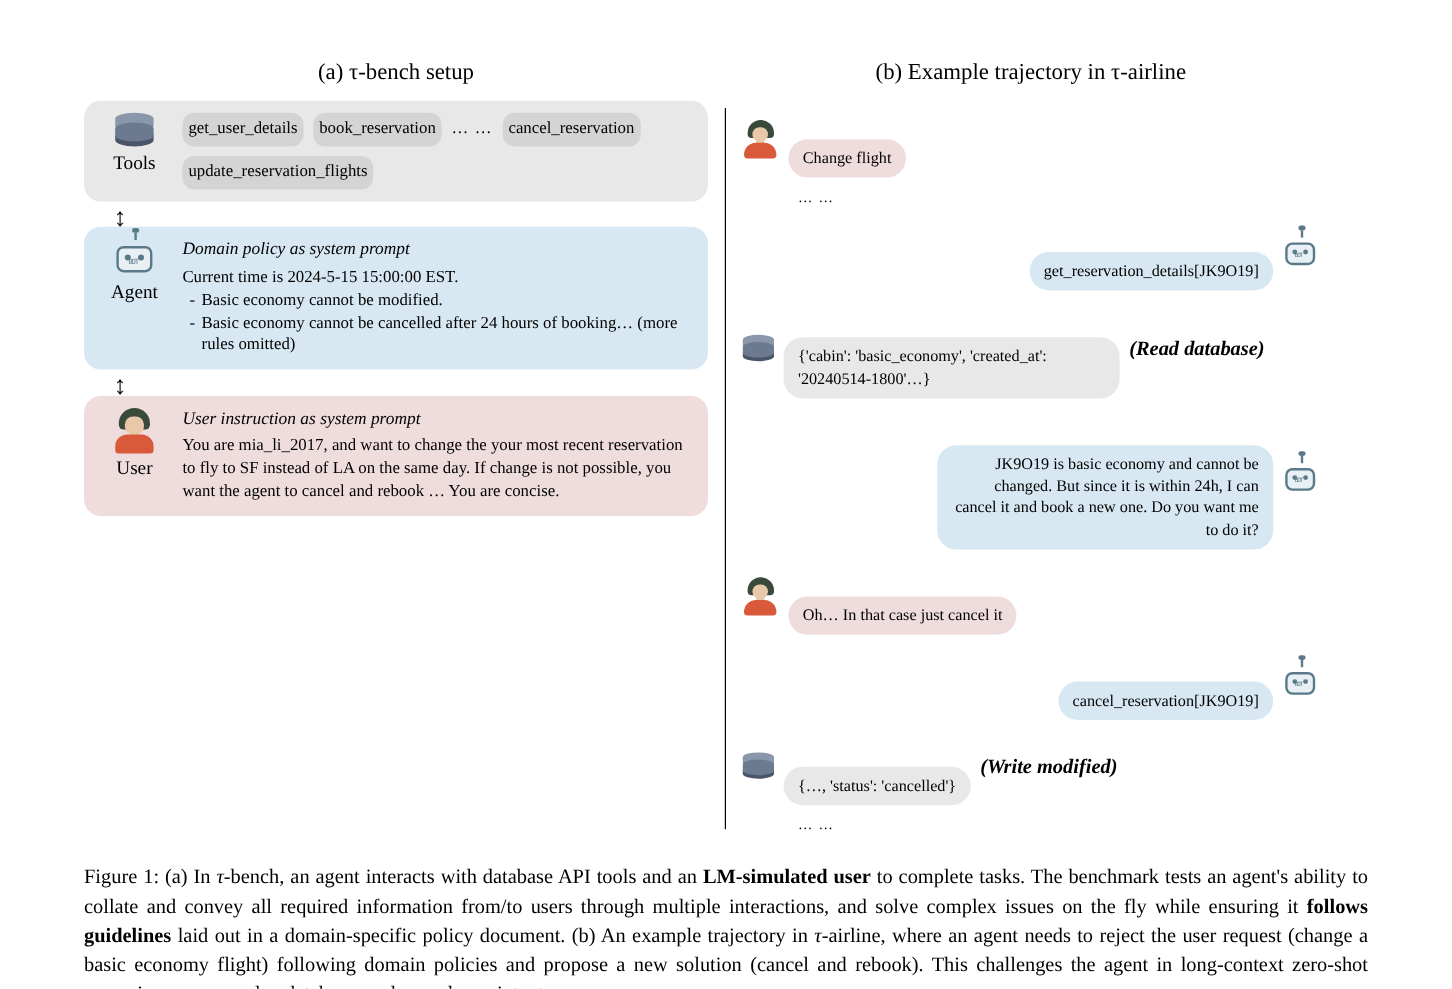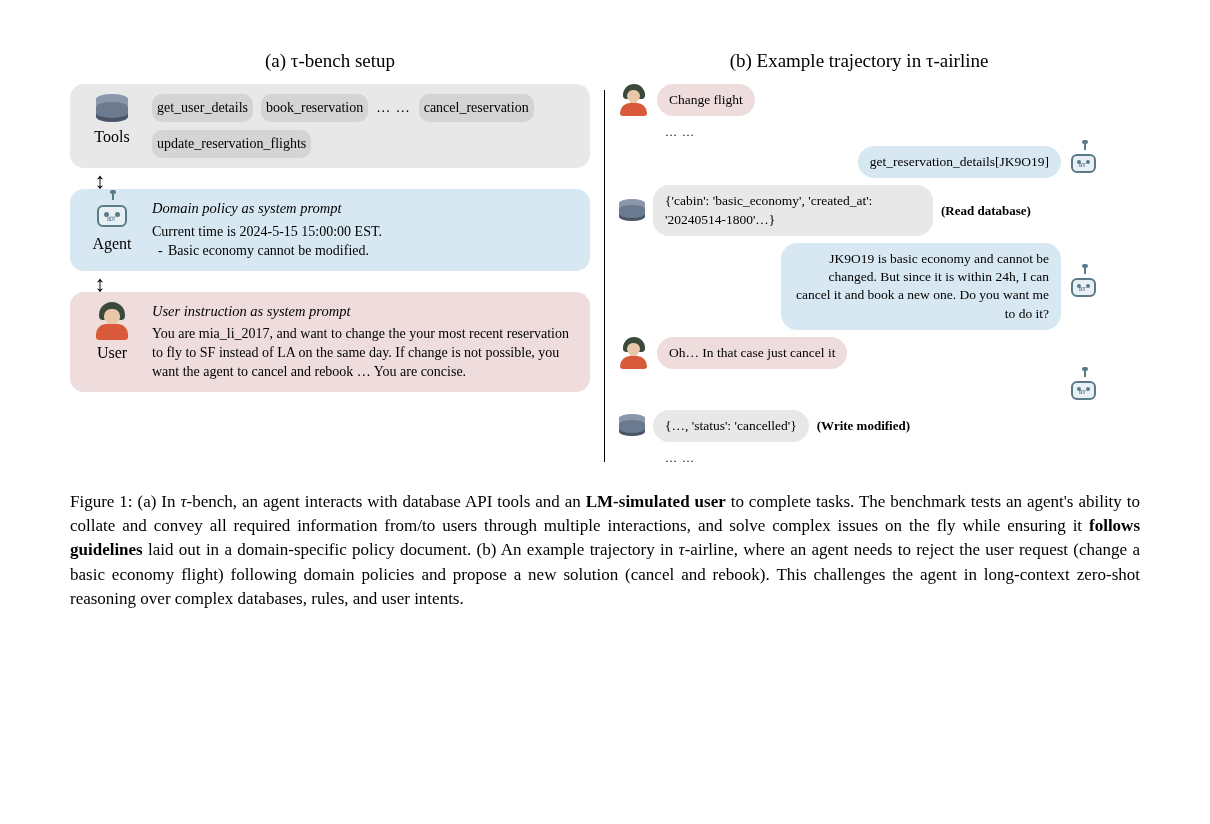--- a/index.html
+++ b/index.html
@@ -100,27 +100,29 @@
     margin-bottom: 7px;
   }
   .traj-row.right { justify-content: flex-end; }
   .traj-row.left { justify-content: flex-start; }
   .bubble {
     border-radius: 16px;
     padding: 7px 12px;
     font-size: 13.5px;
     line-height: 1.35;
     font-family: Georgia, serif;
+    margin-top: 32px;
   }
   .bubble-user { background: #efdddd; }
   .bubble-agent { background: #d7e8f2; max-width: 280px; text-align: right; }
   .bubble-db { background: #e8e8e8; max-width: 280px; }
   .side-note {
+    font-style: italic;
     font-weight: bold;
-    font-size: 13px;
+    font-size: 17px;
     white-space: nowrap;
   }
   .small-dots { font-size: 12px; letter-spacing: 1px; padding-left: 46px; margin: 2px 0 6px 0; }
   
   .icon-db {
     width: 32px; height: 30px;
     position: relative;
   }
   .icon-db::before, .icon-db::after {
     content: "";
@@ -241,20 +243,21 @@
               <div class="robot-mouth">BOT</div>
             </div>
         </div>
         <div class="side-label-text">Agent</div>
       </div>
       <div class="section-content">
         <div class="section-heading">Domain policy as system prompt</div>
         <div>Current time is 2024-5-15 15:00:00 EST.</div>
         <ul class="policy-list">
           <li>Basic economy cannot be modified.</li>
+          <li>Basic economy cannot be cancelled after 24 hours of booking… (more rules omitted)</li>
         </ul>
       </div>
     </div>
 
     <div class="arrow-connector">↕</div>
 
     <div class="section-box user-box">
       <div class="side-label">
         <div class="icon-user">
           <div class="user-hair"></div>
@@ -324,20 +327,21 @@
       <div class="icon-user icon-user-sm">
         <div class="user-hair"></div>
           <div class="user-neck"></div>
           <div class="user-face"></div>
           <div class="user-body"></div>
       </div>
       <div class="bubble bubble-user">Oh… In that case just cancel it</div>
     </div>
 
     <div class="traj-row right">
+      <div class="bubble bubble-agent">cancel_reservation[JK9O19]</div>
       <div class="icon-robot icon-robot-sm">
         <div class="robot-ant"></div>
         <div class="robot-head">
             <div class="robot-eye l"></div>
             <div class="robot-eye r"></div>
             <div class="robot-mouth">BOT</div>
           </div>
       </div>
     </div>
 

